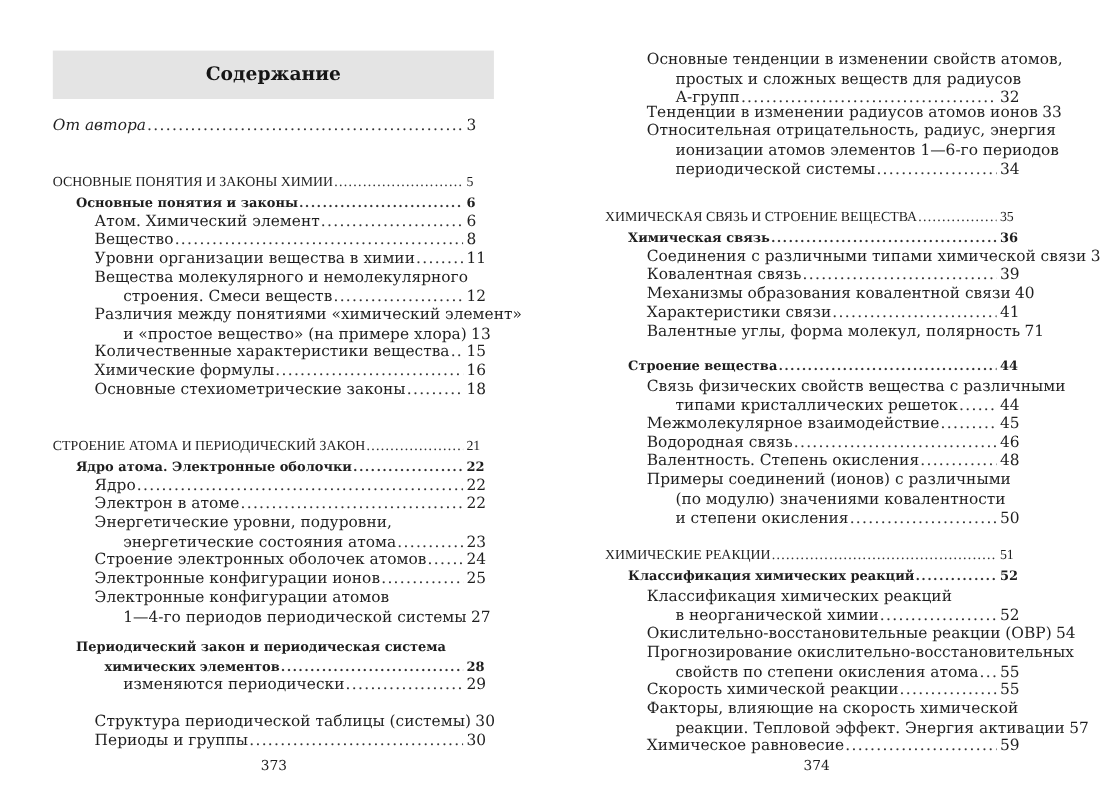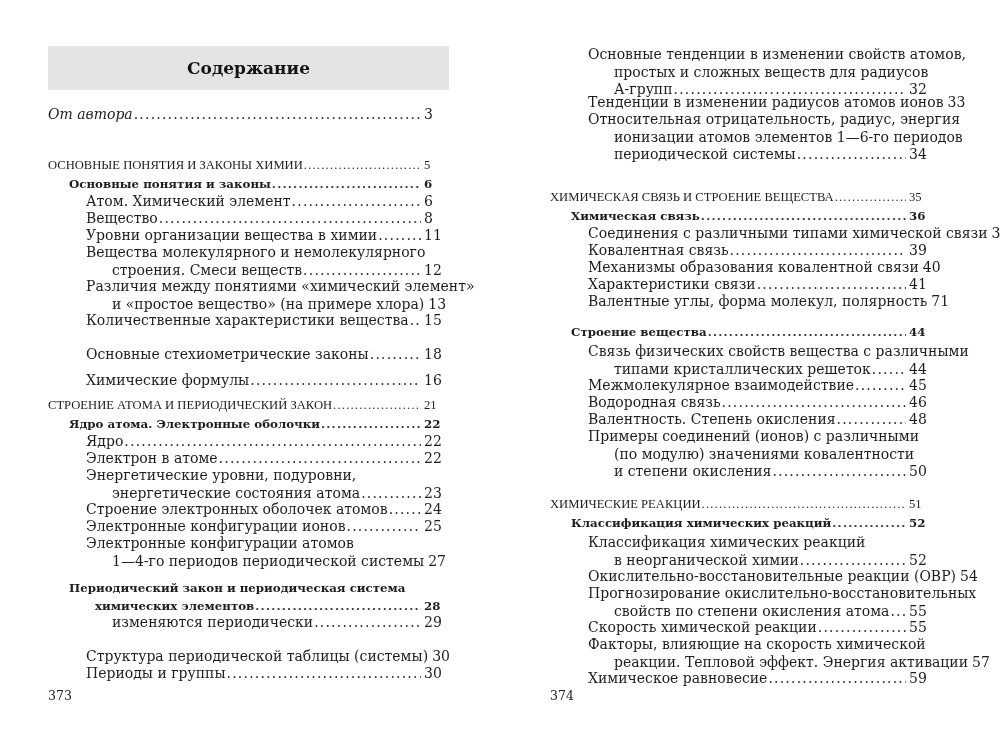--- a/index.html
+++ b/index.html
@@ -35,21 +35,21 @@
   .entry .page-num { flex: 0 0 26px; text-align: left; }
   .entry .cont { padding-left: 26px; }
 
   .lvl0 { font-weight: normal; }
   .lvl0.italic .title { font-style: italic; }
   .lvl1 { font-weight: normal; font-size: 12.6px; font-family: Liberation Serif, serif; }
   .lvl2 { padding-left: 21px; font-weight: bold; font-size: 11.8px; }
   .lvl3 { padding-left: 38px; }
 
   .folio {
-    position: absolute; top: 688px; font-size: 12.5px; width: 100%;
+    position: absolute; top: 688px; font-size: 12.5px; text-align: center; width: 100%;
   }
 </style>
 </head>
 <body>
 
 <div class="page left">
   <div class="toc-header">Содержание</div>
   <div class="entries">
       <div class="entry lvl0 italic" style="top: 106px;">
         <div class="row">
@@ -113,21 +113,21 @@
           <span class="page-num">13</span>
         </div>
       </div>
       <div class="entry lvl3" style="top: 312px;">
         <div class="row">
           <span class="title">Количественные характеристики вещества</span>
           <span class="dots"></span>
           <span class="page-num">15</span>
         </div>
       </div>
-      <div class="entry lvl3" style="top: 329px; margin-top: 43px;">
+      <div class="entry lvl3" style="top: 329px;">
         <div class="row">
           <span class="title">Химические формулы</span>
           <span class="dots"></span>
           <span class="page-num">16</span>
         </div>
       </div>
       <div class="entry lvl3" style="top: 346px;">
         <div class="row">
           <span class="title">Основные стехиометрические законы</span>
           <span class="dots"></span>

